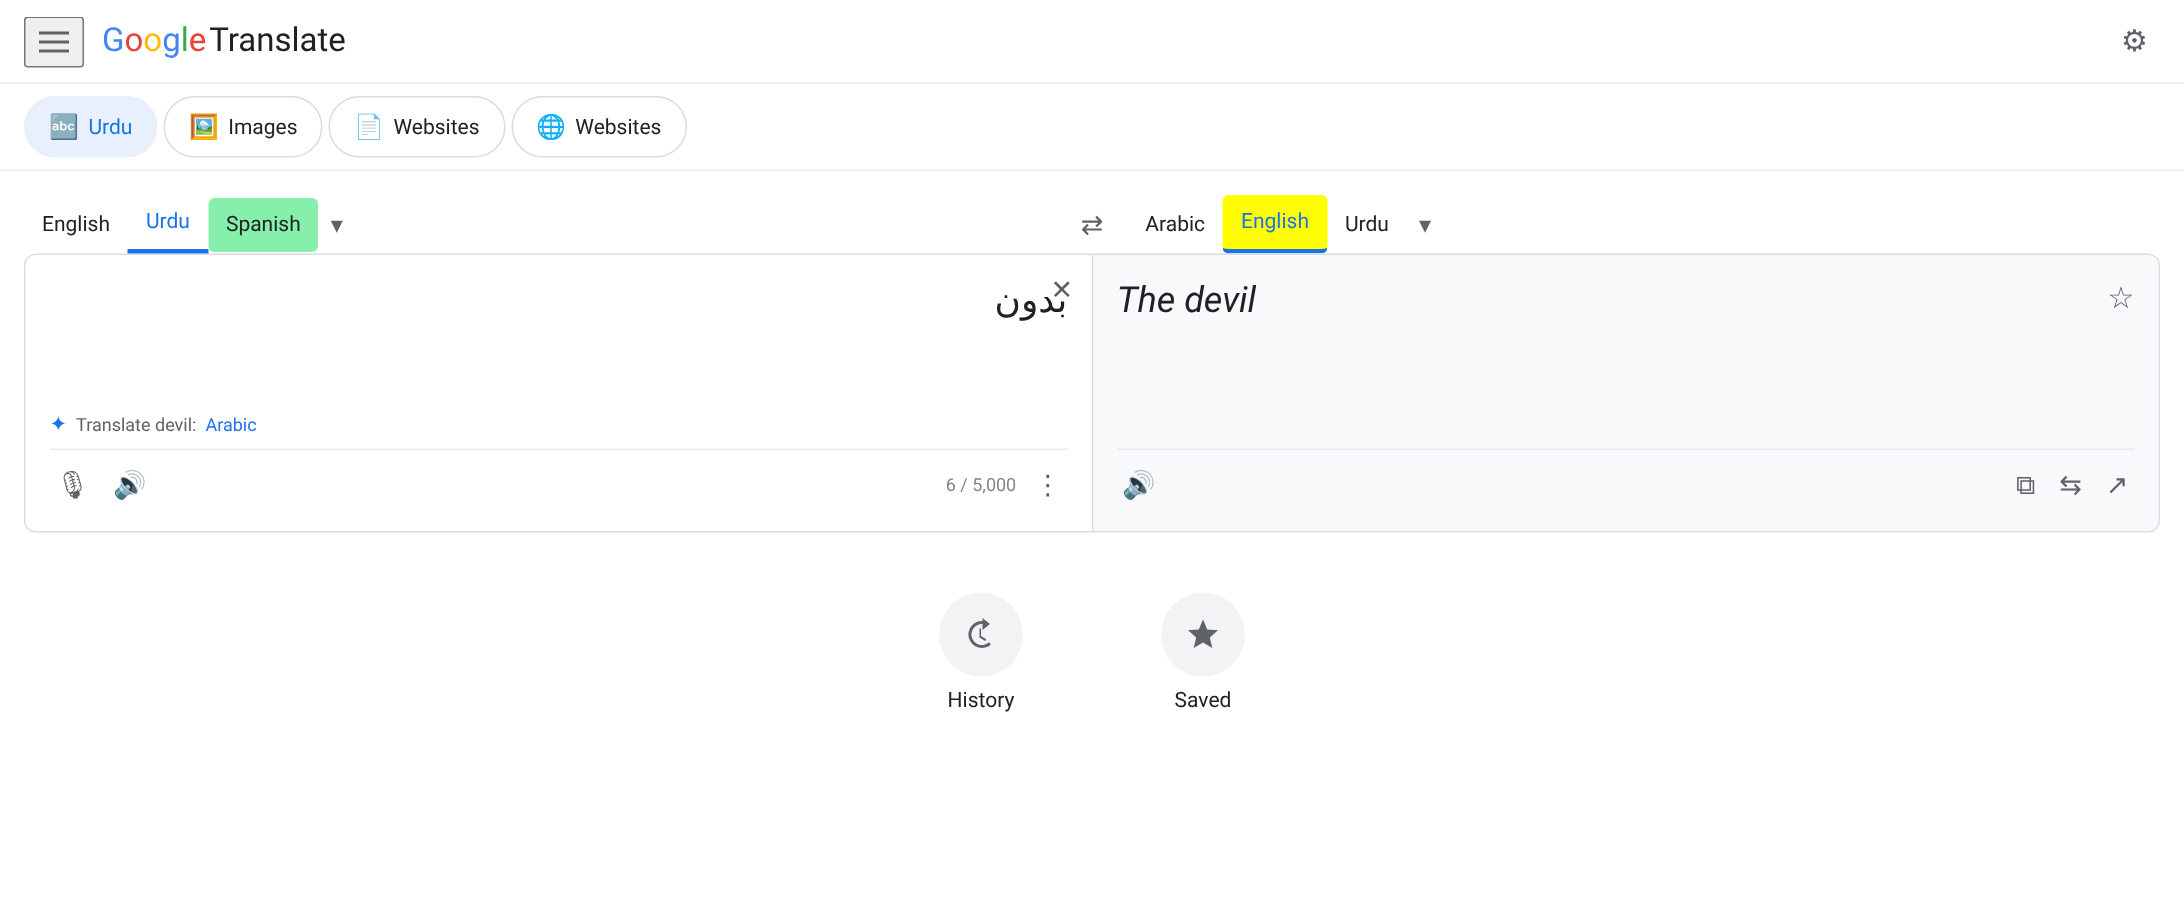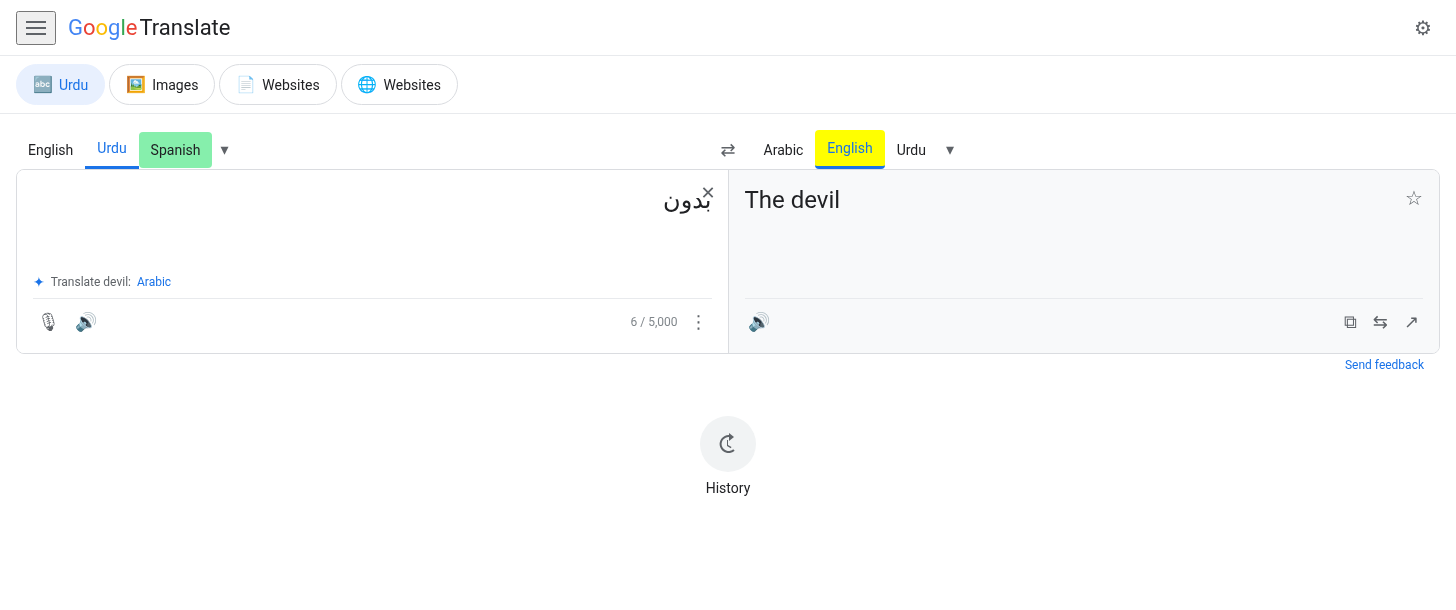--- a/index.html
+++ b/index.html
@@ -179,20 +179,21 @@
       font-size: 18px;
       padding: 4px;
       border-radius: 50%;
     }
     .char-count { font-size: 12px; color: #80868b; }
     .translated-text {
       font-size: 24px;
       color: #202124;
       font-weight: 400;
       flex: 1;
+      font-style: italic;
     }
     .star-btn {
       background: none;
       border: none;
       cursor: pointer;
       color: #5f6368;
       font-size: 20px;
       padding: 4px;
     }
     .right-bottom {
@@ -335,29 +336,34 @@
         </div>
         <div class="right-actions">
           <button class="icon-btn">⧉</button>
           <button class="icon-btn">⇆</button>
           <button class="icon-btn">↗</button>
         </div>
       </div>
     </div>
   </div>
 
-  <div class="feedback-row">
-    <span style="cursor:pointer;">Send feedback</span>
-  </div>
 
   <div class="bottom-icons">
     <div class="bottom-icon-item">
       <div class="bottom-icon-circle">
         <svg width="24" height="24" viewBox="0 0 24 24" fill="none" xmlns="http://www.w3.org/2000/svg">
           <path d="M13 3a9 9 0 1 0 5.657 15.657l-1.414-1.414A7 7 0 1 1 13 5v4l5-4-5-4v3z" fill="#5f6368"></path>
           <path d="M12 8v5l3.5 2.1-.75 1.25L11 14V8h1z" fill="#5f6368"></path>
         </svg>
       </div>
       <span class="bottom-icon-label">History</span>
     </div>
+    <div class="bottom-icon-item">
+      <div class="bottom-icon-circle">
+        <svg width="24" height="24" viewBox="0 0 24 24" fill="#5f6368" xmlns="http://www.w3.org/2000/svg">
+          <path d="M12 17.27L18.18 21l-1.64-7.03L22 9.24l-7.19-.61L12 2 9.19 8.63 2 9.24l5.46 4.73L5.82 21z"></path>
+        </svg>
+      </div>
+      <span class="bottom-icon-label">Saved</span>
+    </div>
   </div>
 
 </div>
 
 </body></html>

